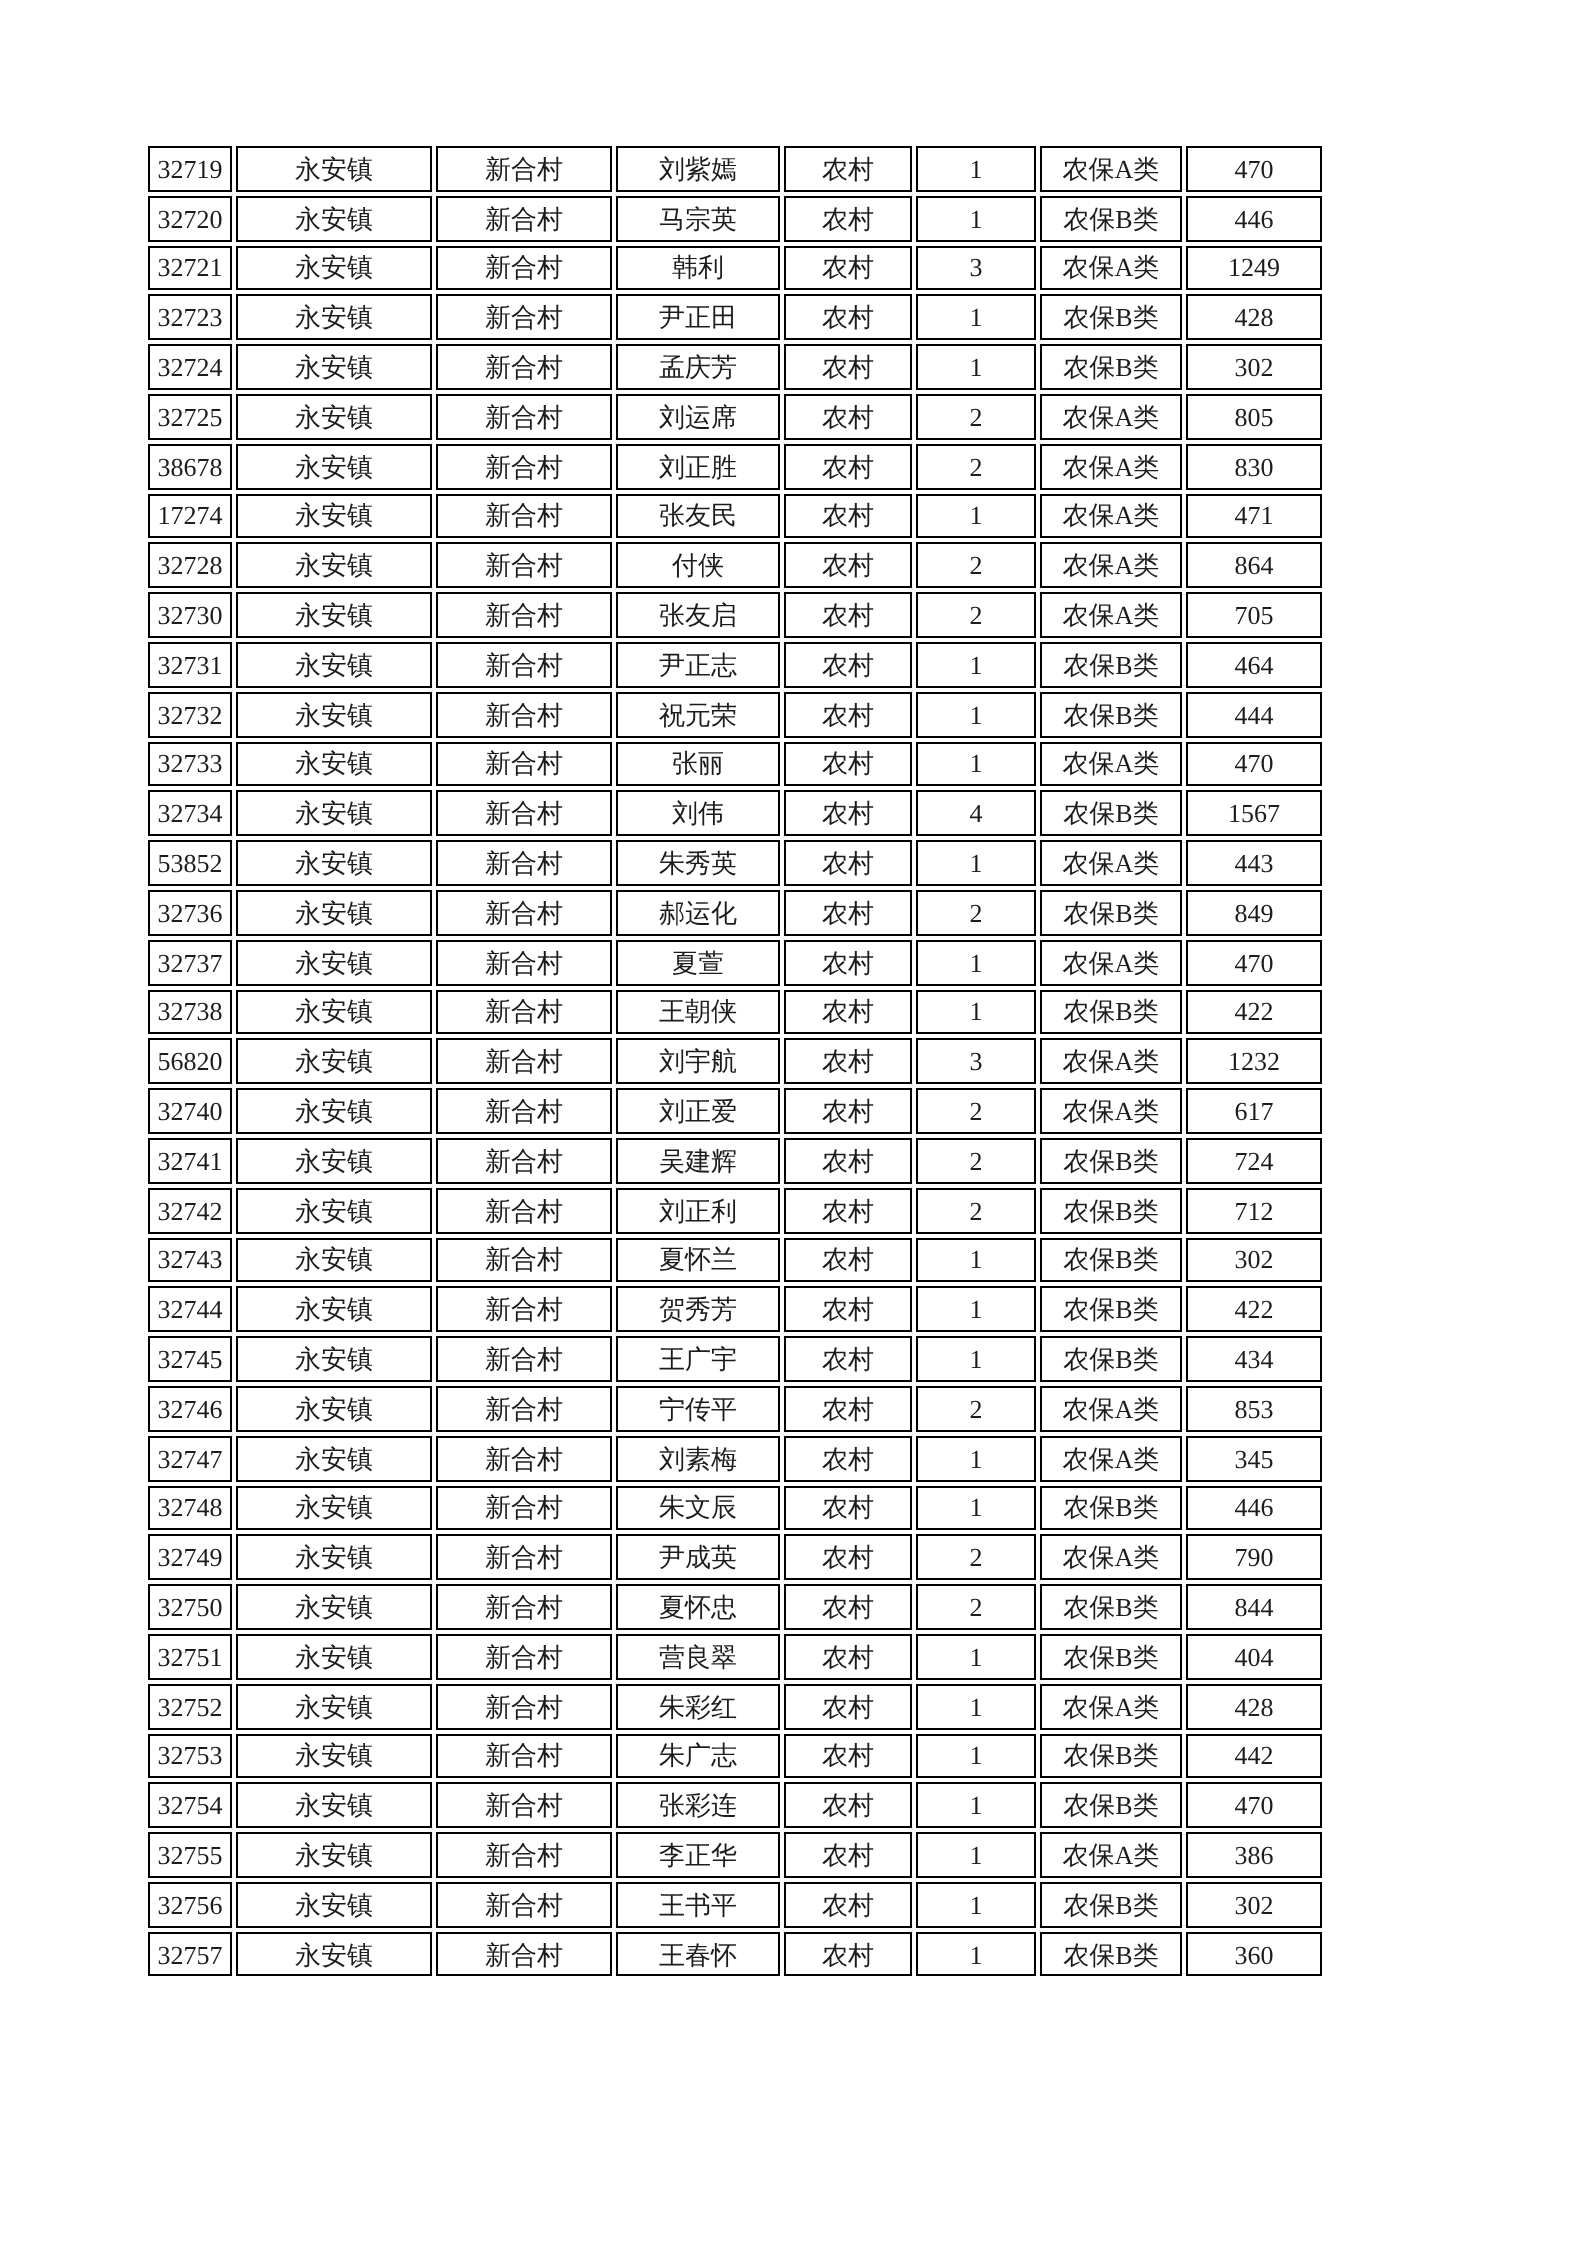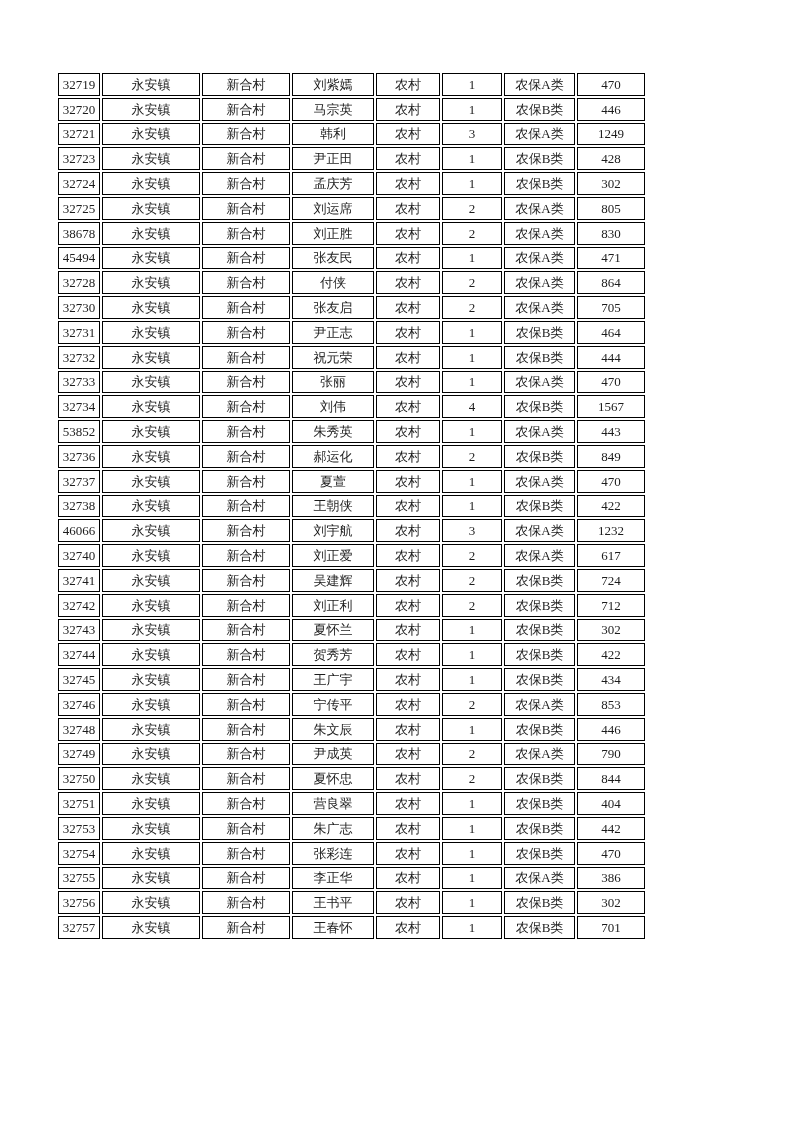--- a/index.html
+++ b/index.html
@@ -20,21 +20,21 @@
     overflow:hidden;
   }
   .page{
     position:relative;
     width:793px;
     height:1122px;
     background:var(--page-bg);
   }
   table.data-table{
     position:absolute;
-    left:56px;
+    left:72px;
     top:71px;
     border-collapse:separate;
     border-spacing:2px;
     table-layout:fixed;
   }
   table.data-table td{
     border:1px solid var(--border-color);
     height:20.8px;
     text-align:center;
     vertical-align:middle;
@@ -134,21 +134,21 @@
           <td>38678</td>
           <td>永安镇</td>
           <td>新合村</td>
           <td>刘正胜</td>
           <td>农村</td>
           <td>2</td>
           <td>农保A类</td>
           <td>830</td>
         </tr>
         <tr>
-          <td>45494</td>
+          <td>17274</td>
           <td>永安镇</td>
           <td>新合村</td>
           <td>张友民</td>
           <td>农村</td>
           <td>1</td>
           <td>农保A类</td>
           <td>471</td>
         </tr>
         <tr>
           <td>32728</td>
@@ -244,21 +244,21 @@
           <td>32738</td>
           <td>永安镇</td>
           <td>新合村</td>
           <td>王朝侠</td>
           <td>农村</td>
           <td>1</td>
           <td>农保B类</td>
           <td>422</td>
         </tr>
         <tr>
-          <td>46066</td>
+          <td>56820</td>
           <td>永安镇</td>
           <td>新合村</td>
           <td>刘宇航</td>
           <td>农村</td>
           <td>3</td>
           <td>农保A类</td>
           <td>1232</td>
         </tr>
         <tr>
           <td>32740</td>
@@ -324,20 +324,30 @@
           <td>32746</td>
           <td>永安镇</td>
           <td>新合村</td>
           <td>宁传平</td>
           <td>农村</td>
           <td>2</td>
           <td>农保A类</td>
           <td>853</td>
         </tr>
         <tr>
+          <td>32747</td>
+          <td>永安镇</td>
+          <td>新合村</td>
+          <td>刘素梅</td>
+          <td>农村</td>
+          <td>1</td>
+          <td>农保A类</td>
+          <td>345</td>
+        </tr>
+        <tr>
           <td>32748</td>
           <td>永安镇</td>
           <td>新合村</td>
           <td>朱文辰</td>
           <td>农村</td>
           <td>1</td>
           <td>农保B类</td>
           <td>446</td>
         </tr>
         <tr>
@@ -364,20 +374,30 @@
           <td>32751</td>
           <td>永安镇</td>
           <td>新合村</td>
           <td>营良翠</td>
           <td>农村</td>
           <td>1</td>
           <td>农保B类</td>
           <td>404</td>
         </tr>
         <tr>
+          <td>32752</td>
+          <td>永安镇</td>
+          <td>新合村</td>
+          <td>朱彩红</td>
+          <td>农村</td>
+          <td>1</td>
+          <td>农保A类</td>
+          <td>428</td>
+        </tr>
+        <tr>
           <td>32753</td>
           <td>永安镇</td>
           <td>新合村</td>
           <td>朱广志</td>
           <td>农村</td>
           <td>1</td>
           <td>农保B类</td>
           <td>442</td>
         </tr>
         <tr>
@@ -411,17 +431,17 @@
           <td>302</td>
         </tr>
         <tr>
           <td>32757</td>
           <td>永安镇</td>
           <td>新合村</td>
           <td>王春怀</td>
           <td>农村</td>
           <td>1</td>
           <td>农保B类</td>
-          <td>701</td>
+          <td>360</td>
         </tr>
       </tbody>
   </table>
 </div>
 
 </body></html>

